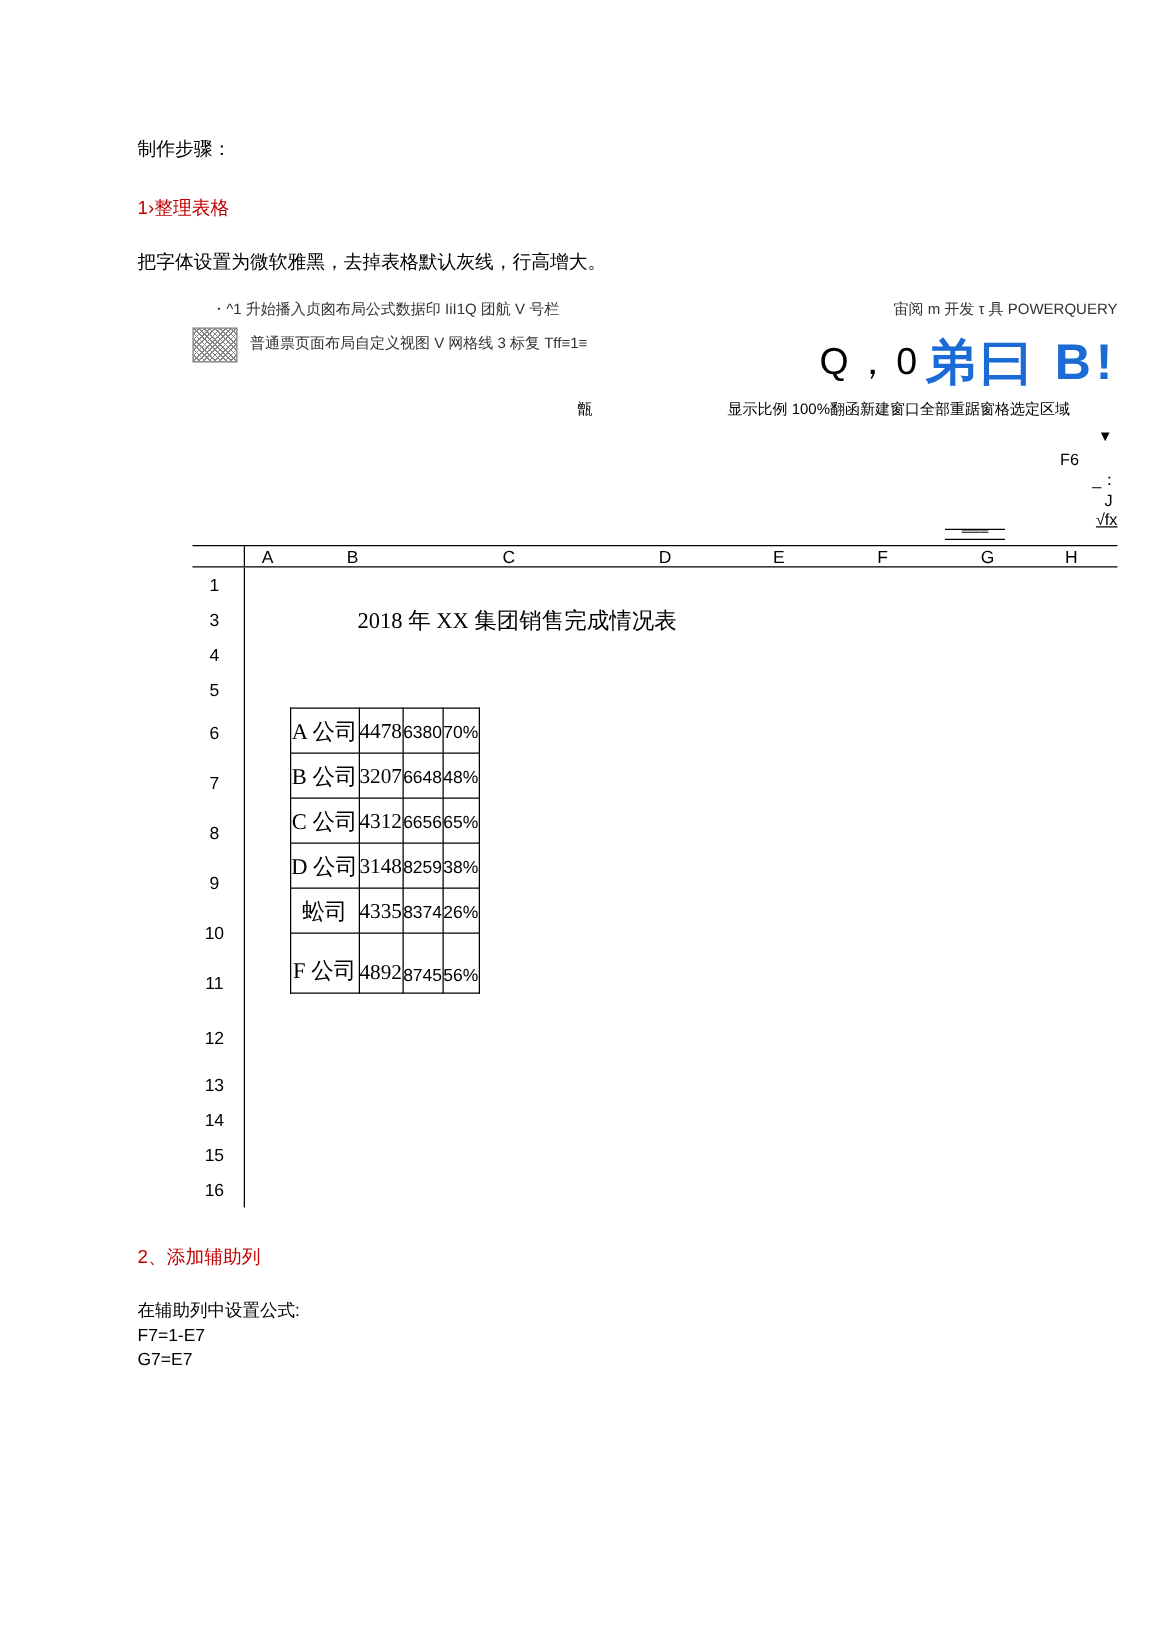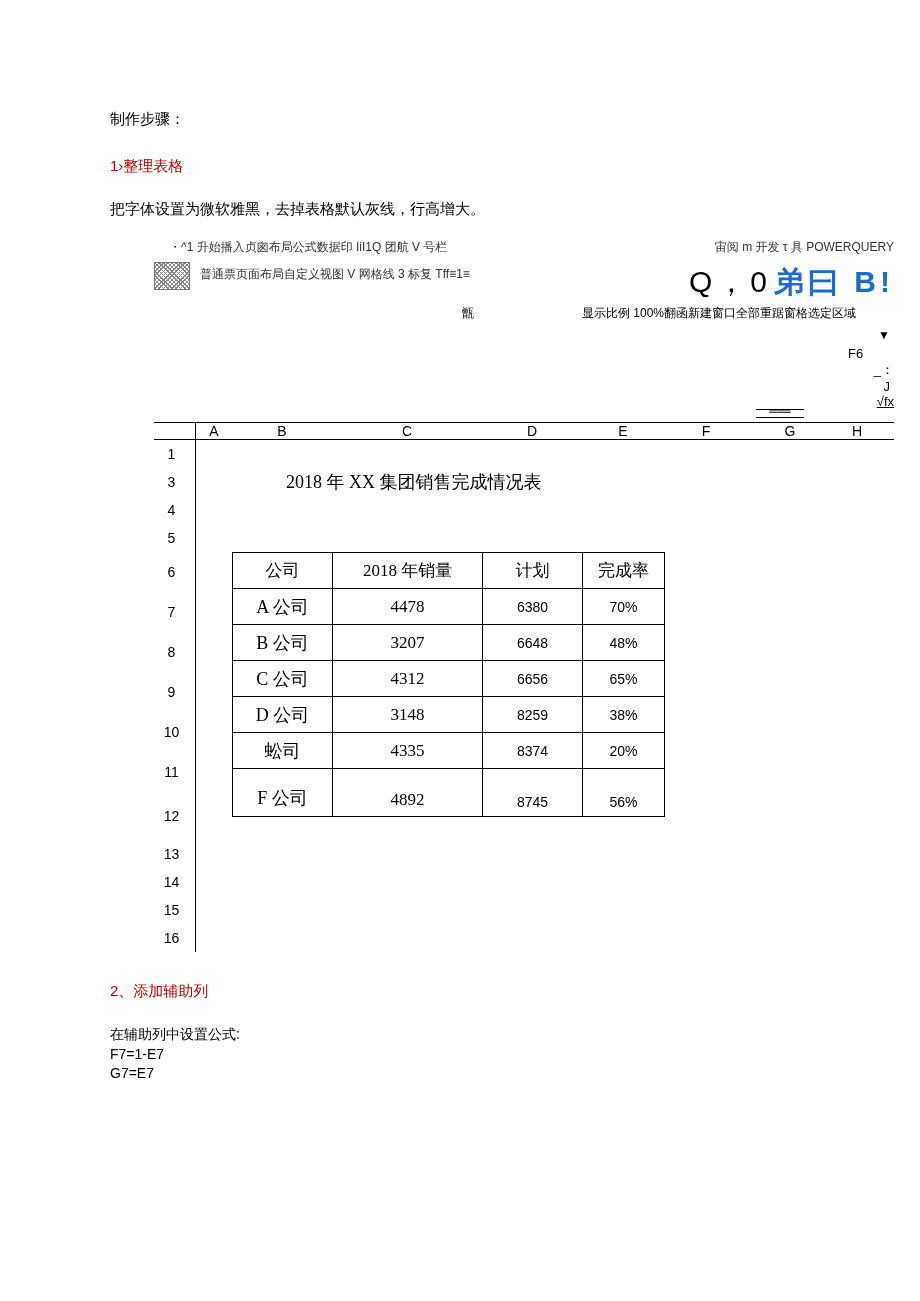--- a/index.html
+++ b/index.html
@@ -29,21 +29,21 @@
   .hatch {
     width:36px; height:28px; flex:0 0 auto;
     background-image: repeating-linear-gradient(45deg,#888 0,#888 1px,transparent 1px,transparent 3px),
                       repeating-linear-gradient(-45deg,#888 0,#888 1px,transparent 1px,transparent 3px);
     border:1px solid #777;
     margin-right:10px;
   }
   .rib2-l { font-size:12px; color:#333; white-space:nowrap; margin-top:4px; }
   .rib2-gap { flex:1; }
   .rib2-r { flex:0 0 auto; white-space:nowrap; }
-  .big-blue { color:#1a6bd6; font-size:30px; font-weight:700; letter-spacing:4px; display:inline-block; vertical-align:middle; }
+  .big-blue { color:#1a6bd6; font-size:40px; font-weight:700; letter-spacing:4px; display:inline-block; vertical-align:middle; }
   .big-black { color:#000; font-size:30px; font-weight:400; letter-spacing:4px; display:inline-block; vertical-align:middle; margin-right:3px;}
   
   
   .ribbon3 { display:flex; margin-bottom:6px; }
   .rib3-l { flex:0 0 330px; text-align:right; font-size:12px; padding-right:10px;}
   .rib3-r { flex:1; font-size:12px; text-align:center; padding-left:60px;}
   .tri { text-align:right; font-size:12px; padding-right:4px; margin-bottom:4px;}
 
   
   .fbar { display:flex; align-items:flex-end; font-size:13px; margin-bottom:4px;flex-direction:column; }
@@ -174,26 +174,20 @@
         <div class="rowhdr">15</div>
         <div class="rowhdr">16</div>
       </div>
       <div class="cells">
         <div class="title-area">
           <span class="tbl-title">2018 年 XX 集团销售完成情况表</span>
         </div>
         <div class="spacer5"></div>
         <table class="data">
           <tbody>
-              <tr class="hdr">
-            <td class="wB">公司</td>
-            <td class="wC">2018 年销量</td>
-            <td class="wD">计划</td>
-            <td class="wE">完成率</td>
-          </tr>
           <tr>
             <td class="co">A 公司</td>
             <td class="num">4478</td>
             <td class="small">6380</td>
             <td class="small">70%</td>
           </tr>
           <tr>
             <td class="co">B 公司</td>
             <td class="num">3207</td>
             <td class="small">6648</td>
@@ -208,21 +202,21 @@
           <tr>
             <td class="co">D 公司</td>
             <td class="num">3148</td>
             <td class="small">8259</td>
             <td class="small">38%</td>
           </tr>
           <tr>
             <td class="co">蚣司</td>
             <td class="num">4335</td>
             <td class="small">8374</td>
-            <td class="small">20%</td>
+            <td class="small">26%</td>
           </tr>
           <tr class="gap">
             <td class="co">F 公司</td>
             <td class="num">4892</td>
             <td class="small">8745</td>
             <td class="small">56%</td>
           </tr>
         </tbody>
           </table>
         <div class="emptyrows"></div>

